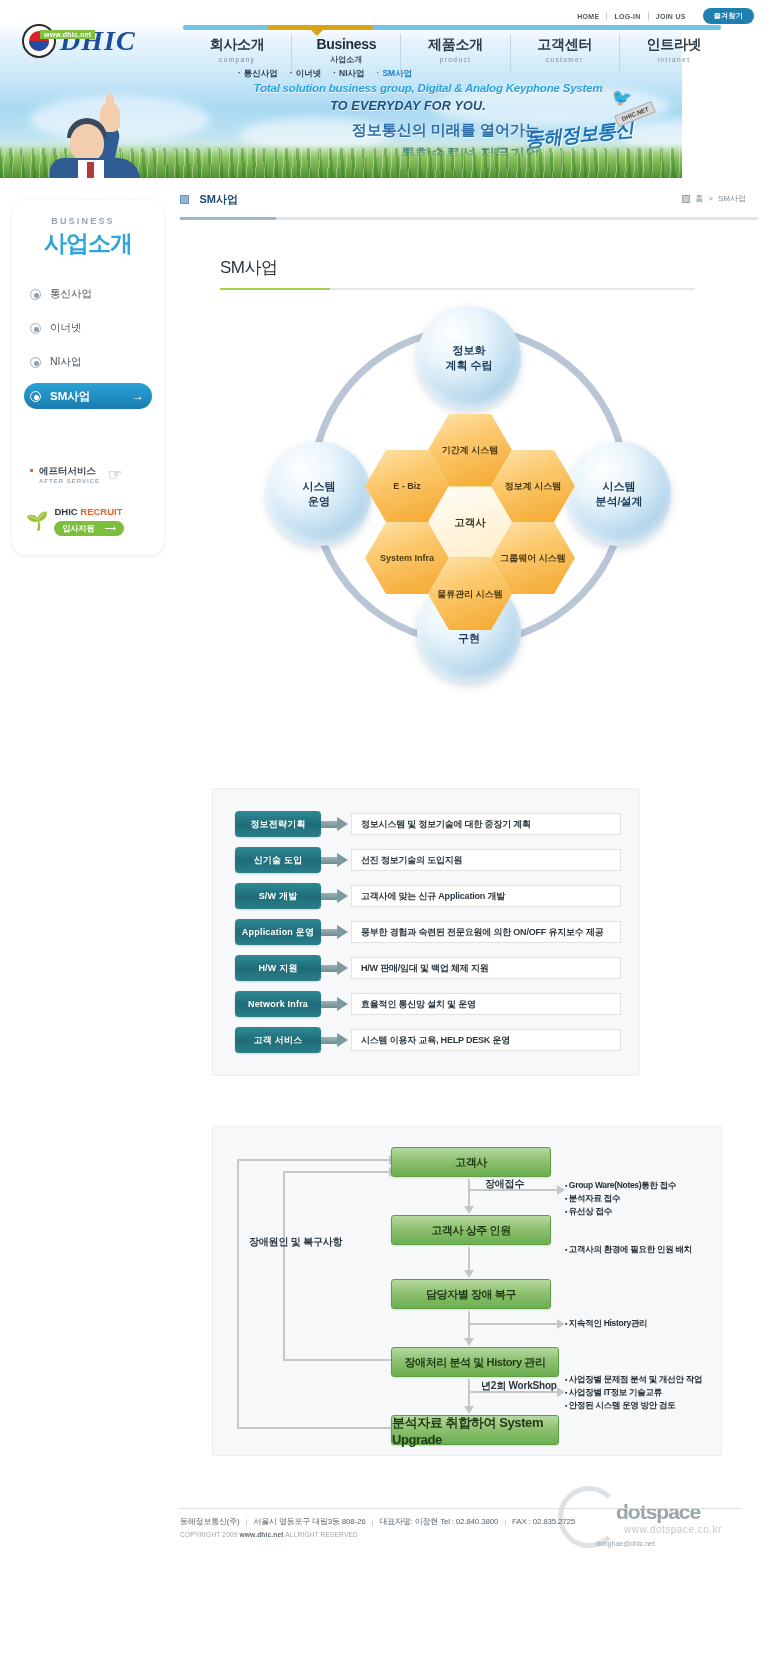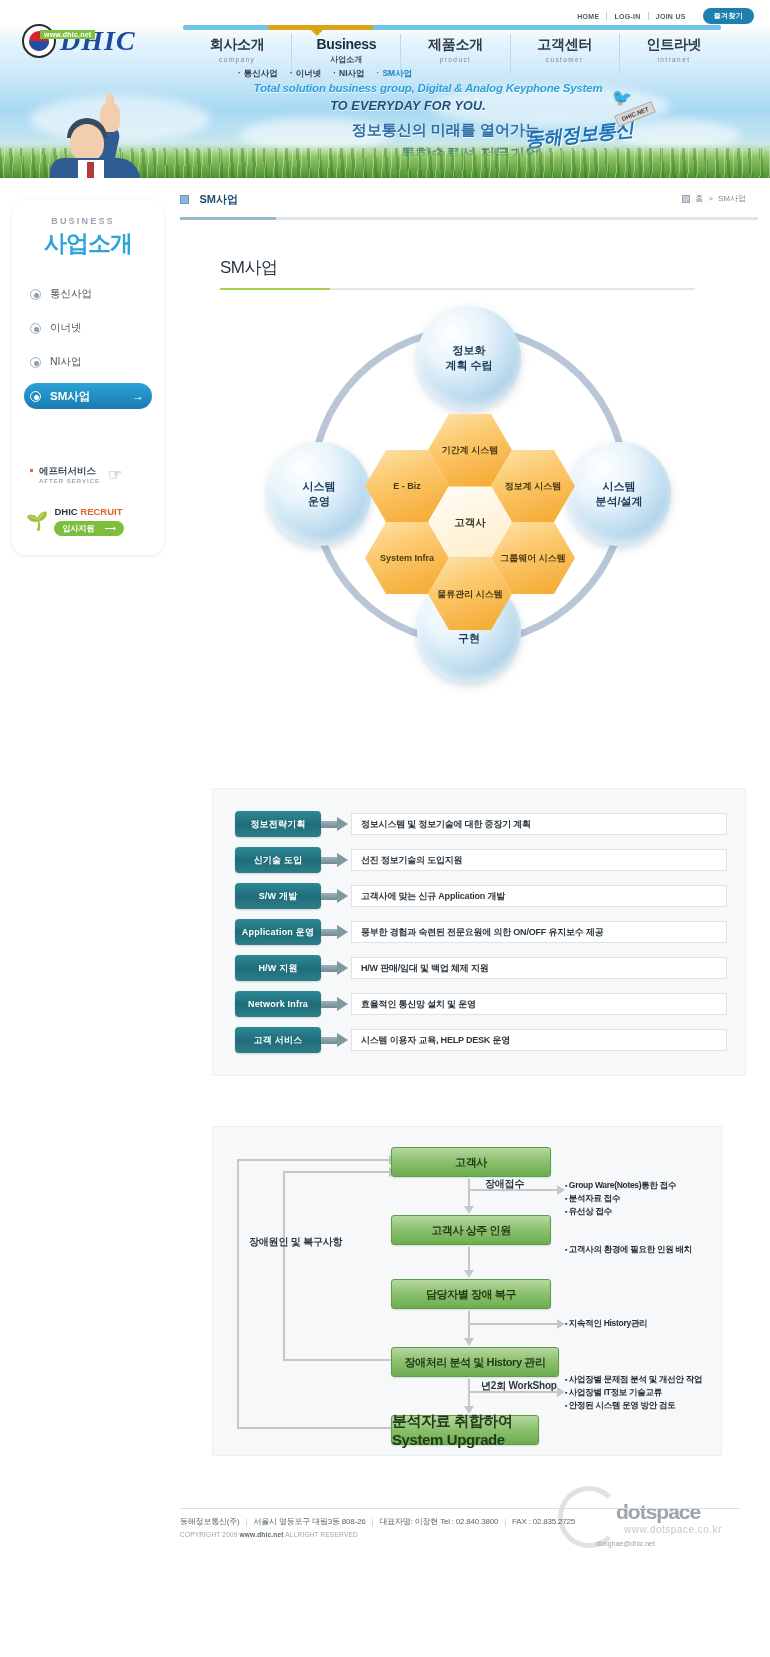--- a/index.html
+++ b/index.html
@@ -25,21 +25,21 @@
     background: #1f7fae;
     color: #ffffff;
     border-radius: 8px;
     padding: 3px 11px 3px 11px;
     font-size: 7px; font-weight: bold;
     border: none;
   }
 
   
   .banner {
-    position: absolute; top: 0; left: 0; width: 770px; height: 178px;
+    position: absolute; top: 0; left: 0; width: 682px; height: 178px;
     background:
       linear-gradient(180deg, #ffffff 0%, #ffffff 14%, #e9f5fd 22%, #c9e7f8 44%, #a9d9f3 62%, #bfe3f2 76%, #d8eeda 86%, #a9d48a 100%);
     overflow: hidden;
   }
   
   .cloud { position: absolute; background: rgba(255,255,255,.55); border-radius: 50%; filter: blur(4px); }
   .c1 { width: 180px; height: 46px; left: 30px; top: 96px; }
   .c2 { width: 240px; height: 40px; left: 430px; top: 86px; }
   .c3 { width: 150px; height: 34px; left: 240px; top: 118px; }
   .c4 { width: 120px; height: 30px; left: 620px; top: 120px; }
@@ -306,21 +306,21 @@
   .hex.h-topc   { left: 74px;  top: 0px; }
   .hex.h-lt     { left: 11px;  top: 36px; }
   .hex.h-rt     { left: 137px; top: 36px; }
   .hex.h-center { left: 74px;  top: 72px; z-index: 3; }
   .hex.h-lb     { left: 11px;  top: 108px; }
   .hex.h-rb     { left: 137px; top: 108px; }
   .hex.h-botc   { left: 74px;  top: 144px; }
 
   
   .svc-panel {
-    margin: 62px 0 0 32px; width: 534px; padding: 22px 18px 22px 22px;
+    margin: 62px 0 0 32px; width: 428px; padding: 22px 18px 22px 22px;
     background: #f7f8f9; border: 1px solid #edeff0;
   }
   .svc-row { display: flex; align-items: center; margin-bottom: 10px; }
   .svc-row:last-child { margin-bottom: 0; }
   .svc-tag {
     width: 86px; height: 26px; flex: none;
     background: linear-gradient(180deg, #2d8a96 0%, #1f6d78 52%, #2b7f8a 100%);
     border-radius: 4px;
     color: #ffffff; font-size: 9px; font-weight: bold;
     display: flex; align-items: center; justify-content: center;
@@ -353,21 +353,21 @@
     background: linear-gradient(180deg, #b6d8a0 0%, #8cc06e 48%, #6cae50 100%);
     border: 1px solid #5f9e45; border-radius: 3px;
     display: flex; align-items: center; justify-content: center;
     font-size: 11px; font-weight: bold; color: #1f3a16; letter-spacing: -.4px;
     box-shadow: 0 1px 2px rgba(0,0,0,.12);
   }
   .fb1 { left: 178px; top: 20px; }
   .fb2 { left: 178px; top: 88px; }
   .fb3 { left: 178px; top: 152px; }
   .fb4 { left: 178px; top: 220px; width: 168px; }
-  .fb5 { left: 178px; top: 288px; width: 148px; font-size: 15px; }
+  .fb5 { left: 178px; top: 288px; width: 168px; font-size: 13px; }
 
   .vline {
     position: absolute; width: 2px; background: #c4c8cb;
   }
   .vline:after {
     content: ""; position: absolute; left: -4px; bottom: -7px; width: 0; height: 0;
     border-left: 5px solid transparent; border-right: 5px solid transparent;
     border-top: 8px solid #c4c8cb;
   }
   .v1 { left: 255px; top: 52px; height: 28px; }

